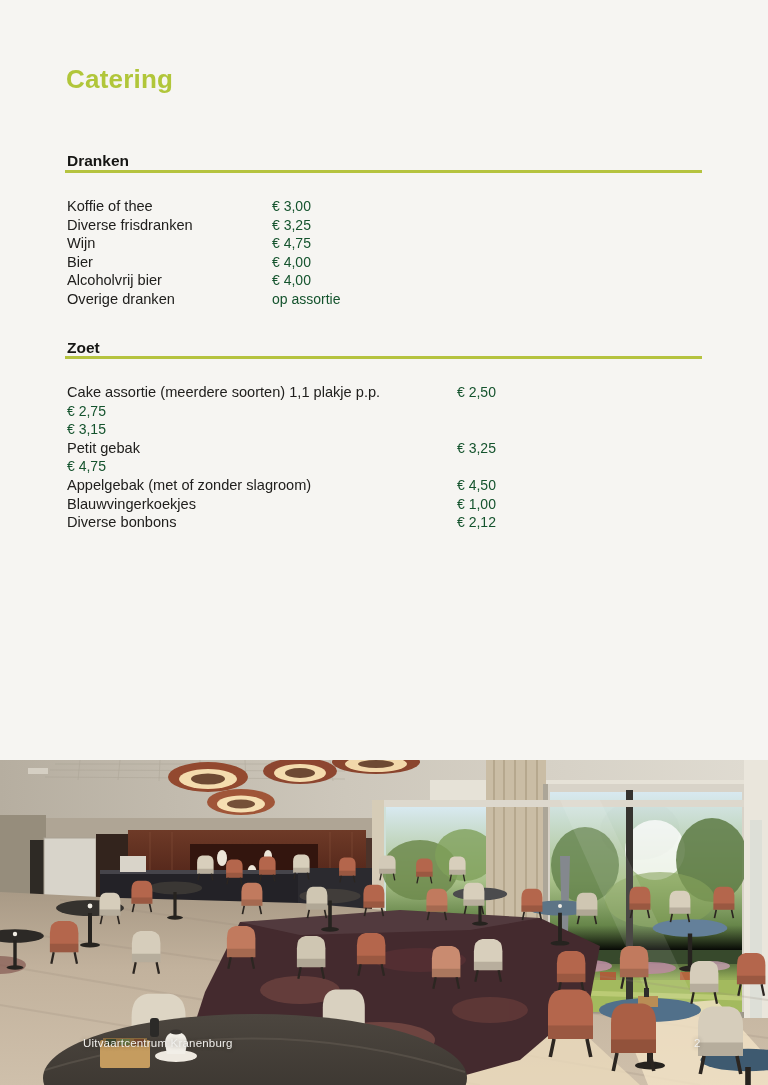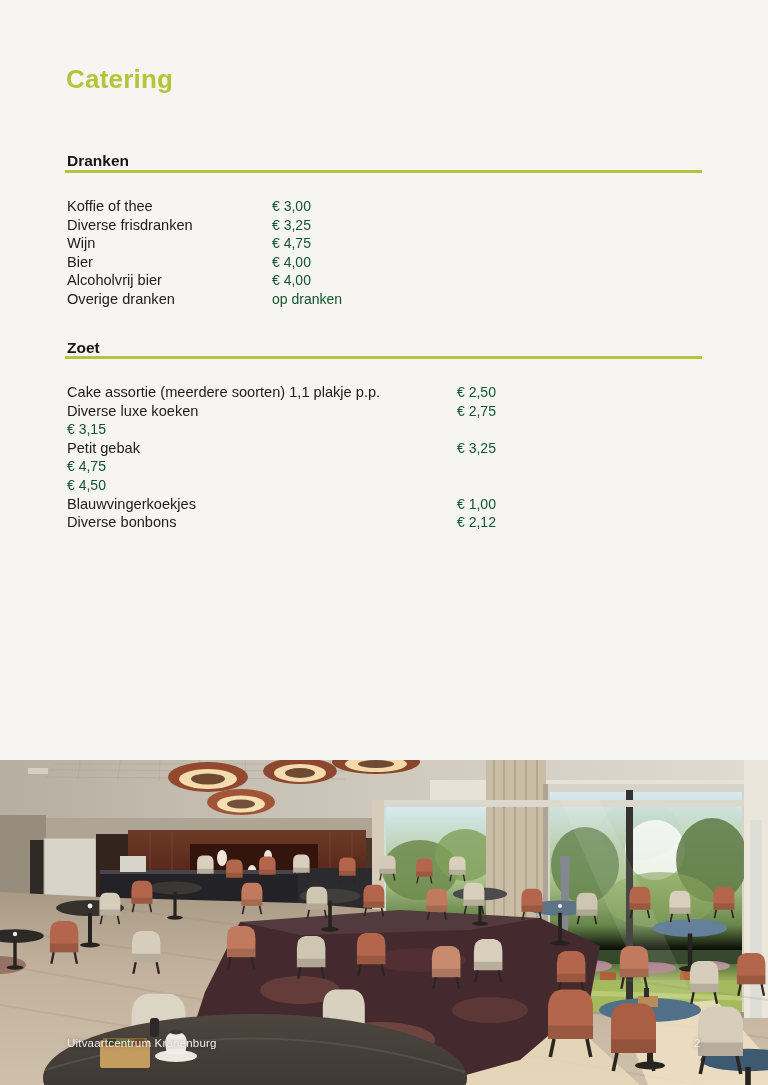--- a/index.html
+++ b/index.html
@@ -34,21 +34,21 @@
   .row .prc { font-size:14px; color:#14532d; }
   .photo {
     position:absolute; left:0; top:760px; width:768px; height:325px; overflow:hidden;
     background:#b9ab98;
   }
   .photo svg { display:block; }
   .photo-footer {
     position:absolute; top:1037px; color:#f0efec; font-size:11.5px;
     text-shadow:0 0 4px rgba(40,30,25,.45); letter-spacing:0.2px;
   }
-  .footer-left { left:67px; }
+  .footer-left { left:83px; }
   .footer-page { left:694px; }
 </style>
 </head>
 <body>
 
 <div class="page">
 
   <h1 class="page-title">Catering</h1>
 
   <h2 class="section-heading h-dranken">Dranken</h2>
@@ -69,46 +69,46 @@
     <div class="row">
         <span class="lbl">Bier</span>
         <span class="prc">€ 4,00</span>
       </div>
     <div class="row">
         <span class="lbl">Alcoholvrij bier</span>
         <span class="prc">€ 4,00</span>
       </div>
     <div class="row">
         <span class="lbl">Overige dranken</span>
-        <span class="prc">op dranken</span>
+        <span class="prc">op assortie</span>
       </div>
   </div>
 
   <h2 class="section-heading h-zoet">Zoet</h2>
   <div class="rule rule-1"></div>
   <div class="menu menu-1">
     <div class="row">
         <span class="lbl">Cake assortie (meerdere soorten) 1,1 plakje p.p.</span>
         <span class="prc">€ 2,50</span>
       </div>
     <div class="row">
-        <span class="lbl">Diverse luxe koeken</span>
         <span class="prc">€ 2,75</span>
       </div>
     <div class="row">
         <span class="prc">€ 3,15</span>
       </div>
     <div class="row">
         <span class="lbl">Petit gebak</span>
         <span class="prc">€ 3,25</span>
       </div>
     <div class="row">
         <span class="prc">€ 4,75</span>
       </div>
     <div class="row">
+        <span class="lbl">Appelgebak (met of zonder slagroom)</span>
         <span class="prc">€ 4,50</span>
       </div>
     <div class="row">
         <span class="lbl">Blauwvingerkoekjes</span>
         <span class="prc">€ 1,00</span>
       </div>
     <div class="row">
         <span class="lbl">Diverse bonbons</span>
         <span class="prc">€ 2,12</span>
       </div>

